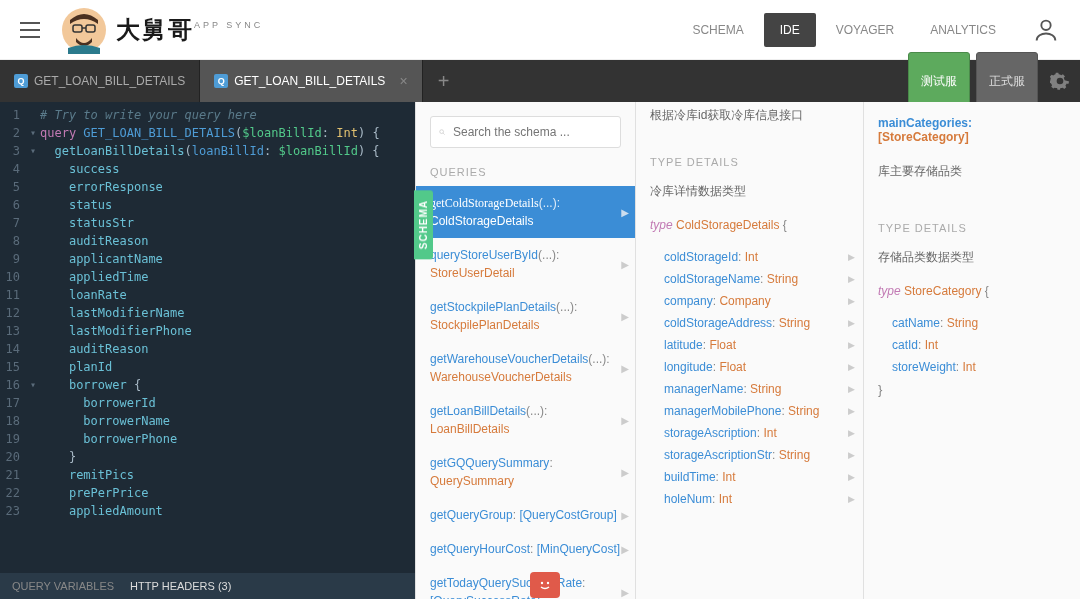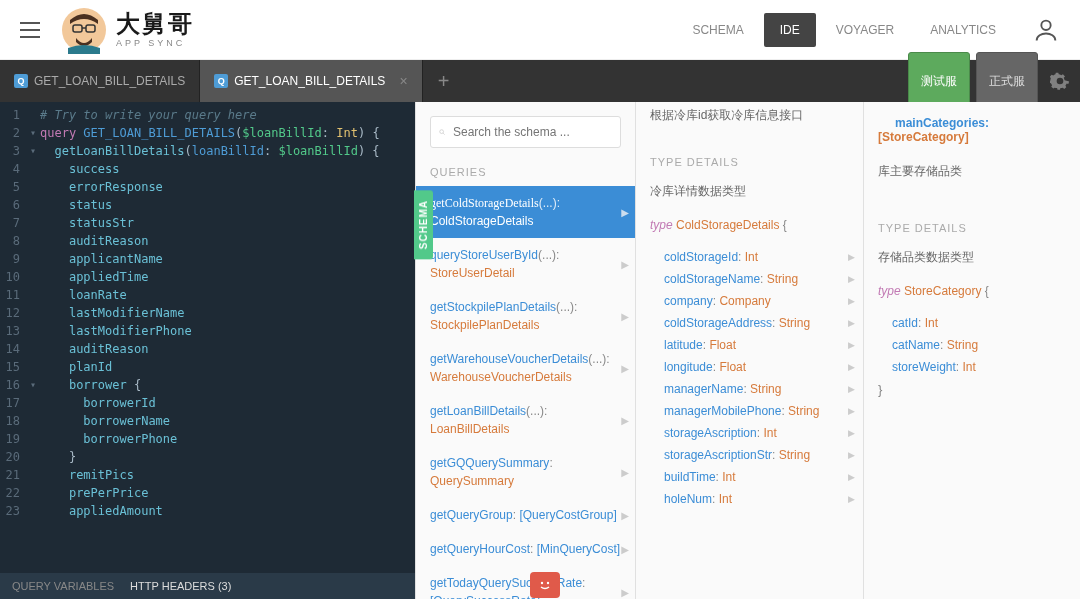--- a/index.html
+++ b/index.html
@@ -3,21 +3,21 @@
 <meta charset="utf-8">
 <style>
 * { margin: 0; padding: 0; box-sizing: border-box; }
 body { font-family: -apple-system, BlinkMacSystemFont, "Segoe UI", sans-serif; width: 1080px; height: 599px; overflow: hidden; background: #fff; font-size: 13px; }
 
 .header { height: 60px; display: flex; align-items: center; padding: 0 20px; background: #fff; border-bottom: 1px solid #eee; }
 .hamburger { width: 20px; height: 16px; margin-right: 20px; cursor: pointer; }
 .hamburger svg { width: 100%; height: 100%; }
 .logo-area { display: flex; align-items: center; }
 .logo-avatar { width: 48px; height: 48px; border-radius: 0; margin-right: 8px; }
-.logo-text { display: flex; flex-direction: column; }
+.logo-text { display: flex; flex-direction: row; }
 .logo-title { font-size: 24px; font-weight: 700; color: #1a1a1a; letter-spacing: 2px; line-height: 1; }
 .logo-sub { font-size: 9px; color: #888; letter-spacing: 3px; margin-top: 2px; }
 .nav { margin-left: auto; display: flex; align-items: center; gap: 4px; }
 .nav-item { padding: 10px 16px; color: #888; font-size: 12px; cursor: pointer; }
 .nav-item.active { background: #444; color: #fff; border-radius: 2px; }
 .user-icon { width: 28px; height: 28px; margin-left: 20px; cursor: pointer; }
 
 .tabbar { height: 42px; background: #333; display: flex; align-items: stretch; }
 .tab { display: flex; align-items: center; padding: 0 14px; color: #aaa; font-size: 12px; cursor: pointer; border-right: 1px solid #222; gap: 6px; }
 .tab.active { background: #555; color: #fff; }
@@ -82,21 +82,21 @@
 .t-kw { color: #c27ab4; font-style: italic; }
 .t-name { color: #d67a3b; }
 .t-field-row { padding: 4px 14px 4px 28px; font-size: 12px; position: relative; cursor: pointer; }
 .t-field-row .arrow { position: absolute; right: 8px; top: 50%; transform: translateY(-50%); color: #ccc; font-size: 9px; }
 .tf-name { color: #3b8dd6; }
 .tf-type { color: #d67a3b; }
 .tf-colon { color: #888; }
 .brace { padding: 4px 14px; color: #888; font-size: 13px; }
 
 .mc-row { padding: 14px; font-size: 12px; }
-.mc-name { color: #3b8dd6; font-weight: 600; margin-left: 17px; }
+.mc-name { color: #3b8dd6; font-weight: 600; }
 .mc-type { color: #d67a3b; font-weight: 600; }
 
 .chat-badge { position: absolute; width: 30px; height: 26px; background: #e05a4a; border-radius: 4px; display: flex; align-items: center; justify-content: center; left: 530px; top: 470px; z-index: 10; cursor: pointer; }
 .chat-badge svg { width: 16px; height: 12px; }
 </style>
 </head>
 <body>
 
 <div class="header">
   <div class="hamburger">
@@ -338,22 +338,22 @@
       </div>
       <div class="col-desc">库主要存储品类</div>
       <div class="col-section-label" style="margin-top:30px">TYPE DETAILS</div>
       <div class="col-desc" style="padding-top:6px">存储品类数据类型</div>
       <div class="type-header">
         <span class="t-kw">type</span>
         <span class="t-name">StoreCategory</span>
         <span style="color:#888"> {</span>
       </div>
       <div id="col3-fields">
+          <div class="t-field-row"><span class="tf-name">catName</span><span class="tf-colon">: </span><span class="tf-type">String</span></div>
           <div class="t-field-row"><span class="tf-name">catId</span><span class="tf-colon">: </span><span class="tf-type">Int</span></div>
-          <div class="t-field-row"><span class="tf-name">catName</span><span class="tf-colon">: </span><span class="tf-type">String</span></div>
           <div class="t-field-row"><span class="tf-name">storeWeight</span><span class="tf-colon">: </span><span class="tf-type">Int</span></div>
         </div>
       <div class="brace">}</div>
     </div>
   </div>
 
   <div class="chat-badge">
     <svg viewBox="0 0 16 12" fill="#fff">
         <circle cx="5" cy="4" r="1.2"></circle>
         <circle cx="11" cy="4" r="1.2"></circle>

